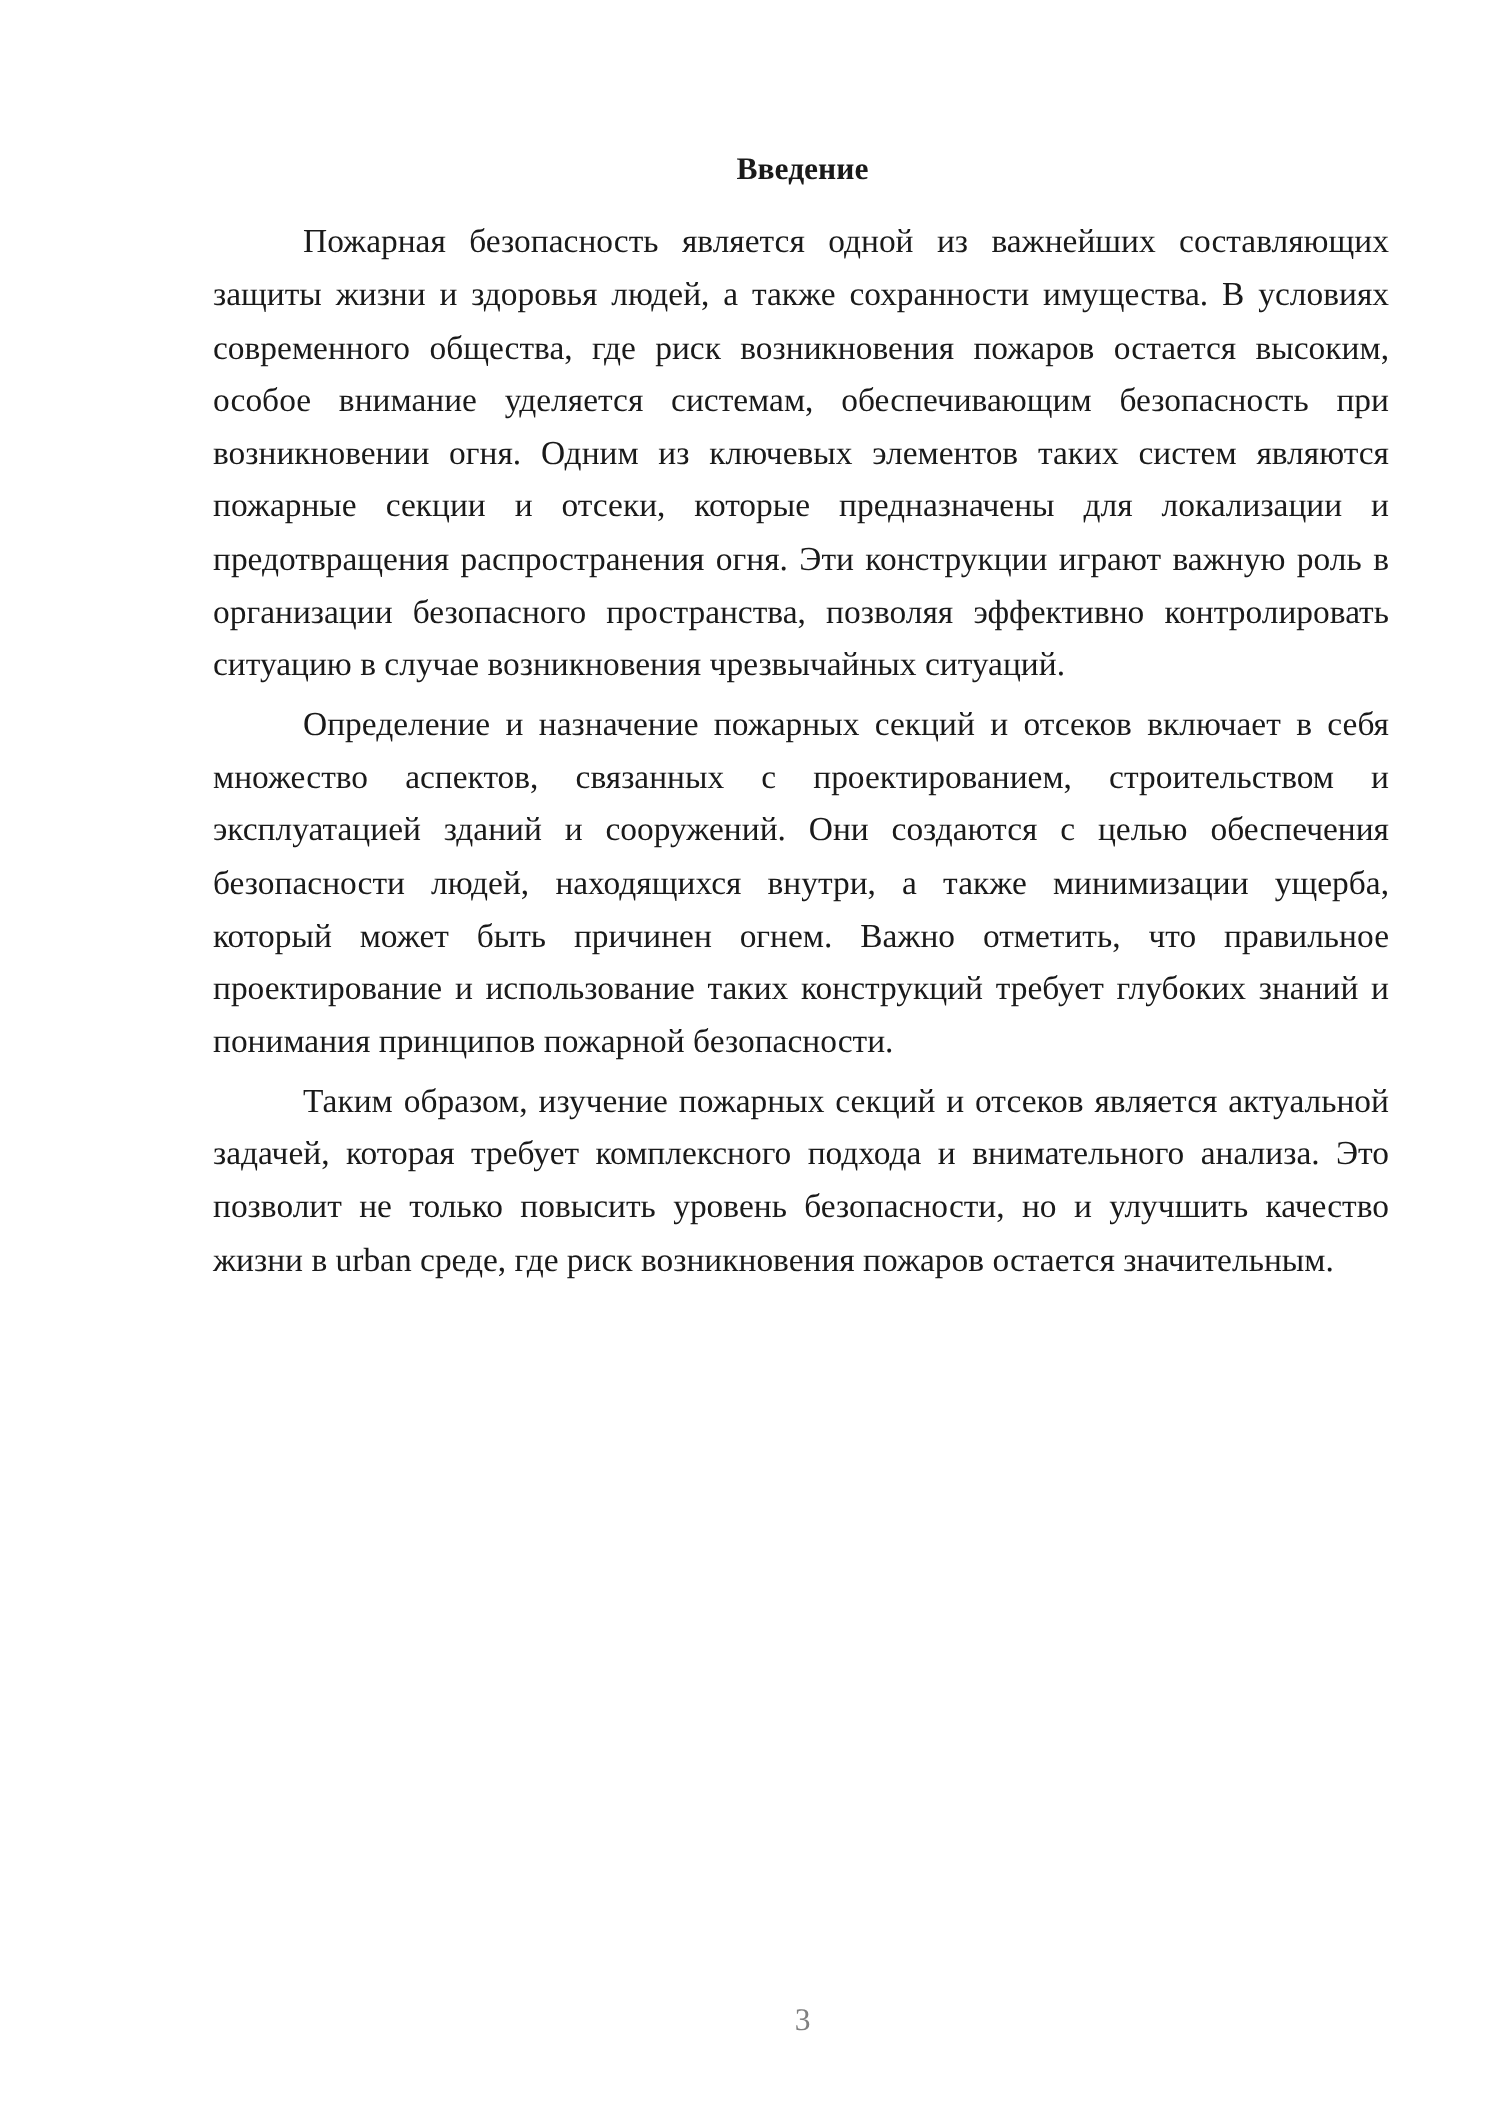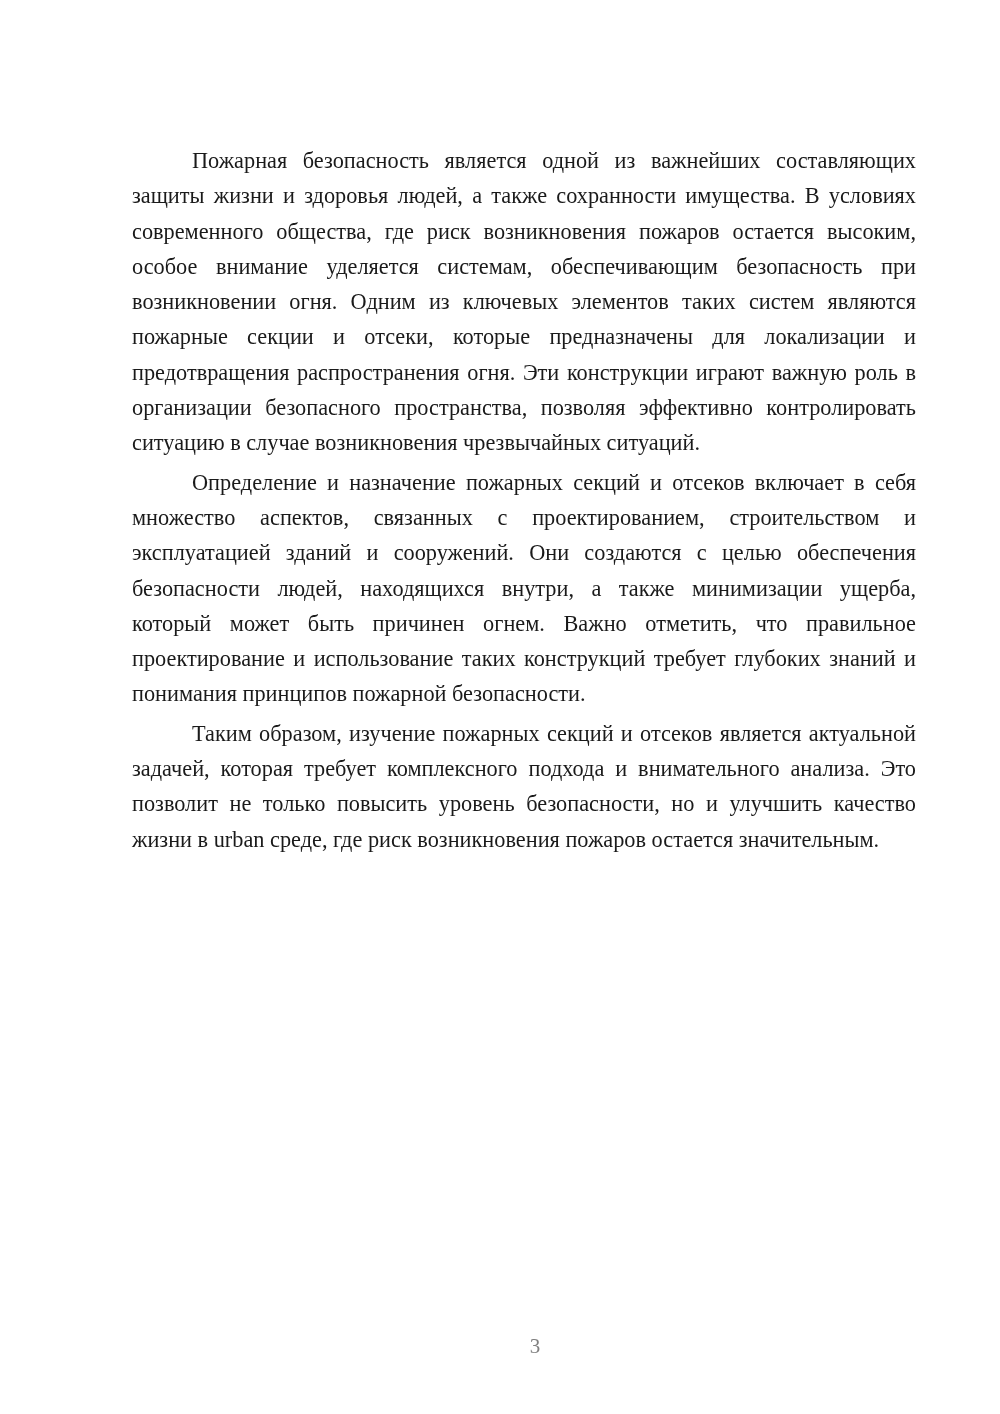--- a/index.html
+++ b/index.html
@@ -29,21 +29,21 @@
       width: 784px;
       top: 98px;
       text-align: center;
       font-weight: bold;
       font-size: 21px;
       line-height: 28px;
       margin: 0;
     }
     .body-text {
       position: absolute;
-      left: 132px;
+      left: 142px;
       width: 784px;
       top: 143px;
     }
     .para {
       margin: 0;
       font-size: 22.3px;
       line-height: 35.3px;
       text-align: justify;
       text-indent: 60px;
       letter-spacing: 0px;
@@ -60,20 +60,21 @@
       text-align: center;
       font-size: 21px;
       line-height: 26px;
       color: #808080;
     }
   </style>
 </head>
 <body>
 
 <div class="page">
+  <h1 class="heading">Введение</h1>
 
   <div class="body-text">
     <p class="para">Пожарная безопасность является одной из важнейших составляющих защиты жизни и здоровья людей, а также сохранности имущества. В условиях современного общества, где риск возникновения пожаров остается высоким, особое внимание уделяется системам, обеспечивающим безопасность при возникновении огня. Одним из ключевых элементов таких систем являются пожарные секции и отсеки, которые предназначены для локализации и предотвращения распространения огня. Эти конструкции играют важную роль в организации безопасного пространства, позволяя эффективно контролировать ситуацию в случае возникновения чрезвычайных ситуаций.</p>
     <p class="para">Определение и назначение пожарных секций и отсеков включает в себя множество аспектов, связанных с проектированием, строительством и эксплуатацией зданий и сооружений. Они создаются с целью обеспечения безопасности людей, находящихся внутри, а также минимизации ущерба, который может быть причинен огнем. Важно отметить, что правильное проектирование и использование таких конструкций требует глубоких знаний и понимания принципов пожарной безопасности.</p>
     <p class="para">Таким образом, изучение пожарных секций и отсеков является актуальной задачей, которая требует комплексного подхода и внимательного анализа. Это позволит не только повысить уровень безопасности, но и улучшить качество жизни в urban среде, где риск возникновения пожаров остается значительным.</p>
   </div>
 
   <div class="page-number">3</div>
 </div>
 

